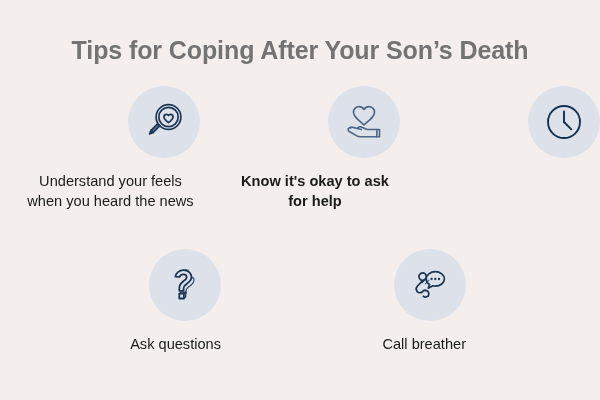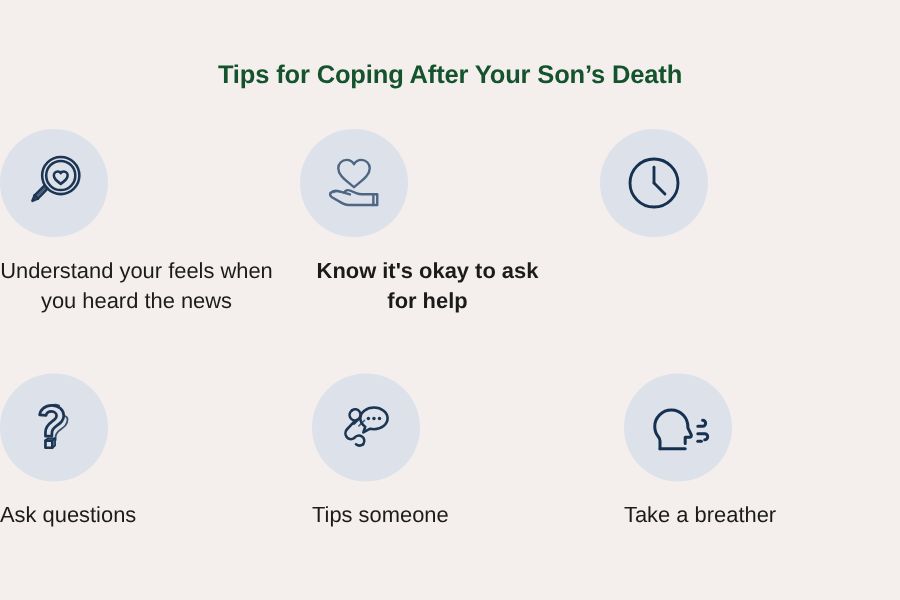--- a/index.html
+++ b/index.html
@@ -19,23 +19,23 @@
     height: 400px;
     background: #f4efec;
     box-sizing: border-box;
   }
   .title {
     position: absolute;
     top: 38px;
     left: 0;
     width: 600px;
     text-align: center;
-    font-size: 17px;
+    font-size: 25px;
     font-weight: bold;
-    color: #14532d;
+    color: #737373;
     letter-spacing: -0.1px;
     line-height: 24px;
   }
   .grid {
     position: absolute;
     top: 86px;
     left: 0;
     width: 600px;
     height: 300px;
   }
@@ -46,21 +46,22 @@
     display: flex;
     flex-direction: row;
     justify-content: flex-start;
   }
   .row-top { top: 0px; }
   .row-bottom { top: 163px; gap: 24px; }
   .cell {
     width: 200px;
     display: flex;
     flex-direction: column;
-    align-items: flex-start;
+    align-items: flex-end;
+    padding-left: 21px;
   }
   .circle {
     width: 72px;
     height: 72px;
     border-radius: 50%;
     background: #dce1ea;
     display: flex;
     align-items: center;
     justify-content: center;
     box-sizing: border-box;
@@ -166,34 +167,20 @@
               <path d="M16.1 31c1.3-1.7 3.5-2.1 5.2-1 1.7 1.1 2.1 3.3.8 5.1"></path>
               <path d="M22.1 35.1c-1.4 1.1-3.4 1.1-4.8.1"></path>
               <path d="M19.3 22.9 23 19.2" stroke-width="1.1" opacity="0.75"></path>
               <path d="M29.3 10.7c5 0 9.1 3.2 9.1 7.2 0 4-4.1 7.2-9.1 7.2-.9 0-1.7-.1-2.5-.3l-4.6 2.4 1.3-3.7c-2-1.3-3.3-3.3-3.3-5.6 0-4 4.1-7.2 9.1-7.2z"></path>
               <circle cx="25.6" cy="18" r="1.15" fill="#1c3553" stroke="none"></circle>
               <circle cx="29.3" cy="18" r="1.15" fill="#1c3553" stroke="none"></circle>
               <circle cx="33" cy="18" r="1.15" fill="#1c3553" stroke="none"></circle>
             </svg>
           </span>
         </div>
-        <div class="caption">Tips someone</div>
+        <div class="caption">Call breather</div>
       </div>
 
-      <div class="cell">
-        <div class="circle">
-          <span>
-            <svg width="48" height="46" viewBox="0 0 48 46" fill="none" stroke="#16304f" stroke-width="2" stroke-linecap="round" stroke-linejoin="round">
-              <path d="M28.8 33.6v-4.1h2.9c.9 0 1.5-.9 1.1-1.7l-2.2-4.6c.3-6.4-4.6-11.8-11-11.8-6.1 0-11.1 4.9-11.1 11 0 2.7 1 5.2 2.6 7.1.6.7.9 1.6.9 2.5v5.1"></path>
-              <path d="M12 37.1h16.8"></path>
-              <path d="M37.2 22.2h3.2c1.1 0 2-.9 2-2s-.9-2-2-2"></path>
-              <path d="M37.2 27.2h4.6c1.1 0 2 .9 2 2s-.9 2-2 2"></path>
-              <path d="M37.2 32.2h2.4"></path>
-            </svg>
-          </span>
-        </div>
-        <div class="caption">Take a breather</div>
-      </div>
 
     </div>
 
   </div>
 </div>
 
 </body></html>

